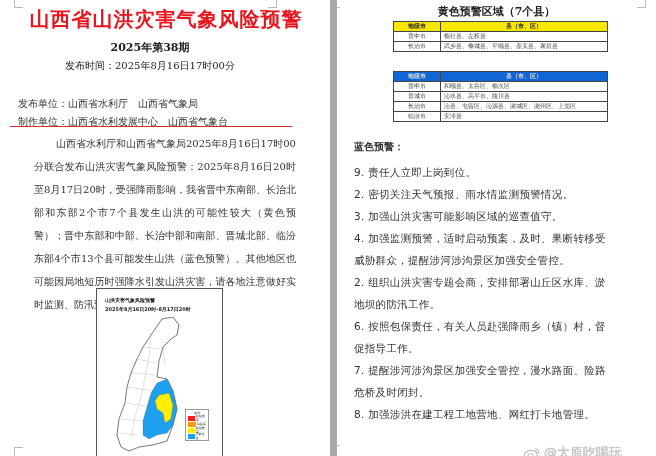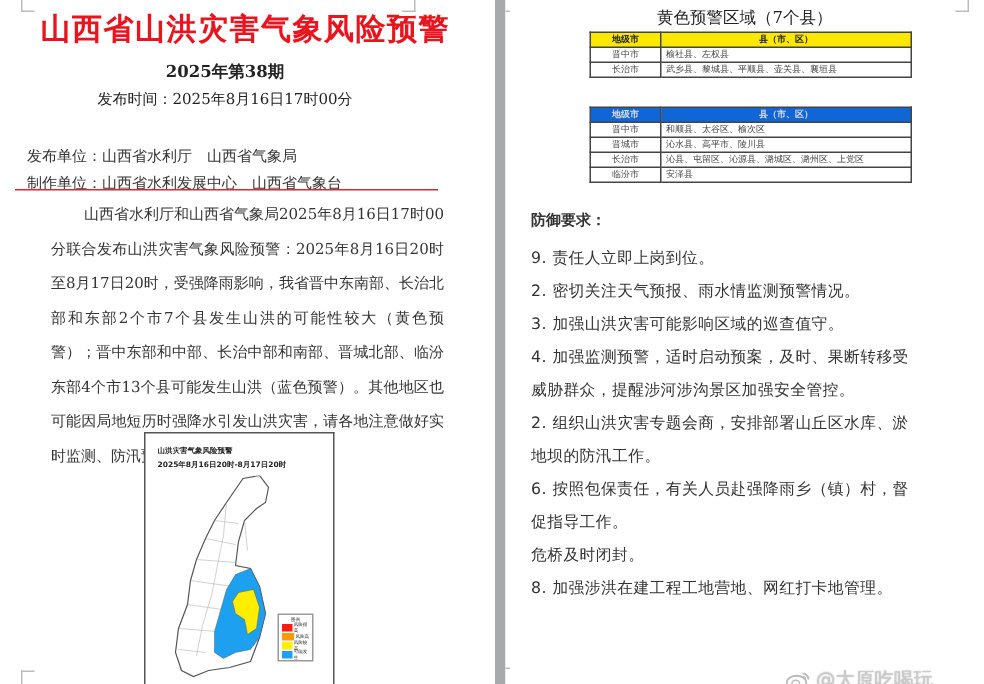--- a/index.html
+++ b/index.html
@@ -8,41 +8,41 @@
 
   .page { position: absolute; top: 0; height: 456px; background: #fff; overflow: hidden; }
   .page-left { left: 0; width: 330px; }
   .page-right { left: 337px; width: 319px; }
   .gutter { position: absolute; left: 330px; top: 0; width: 7px; height: 456px; background: #a7a9ac; }
   .corner { position: absolute; width: 9px; height: 9px; border-color: #bbb; border-style: solid; }
   .corner.tl { border-width: 0 1px 1px 0; }
   .corner.tr { border-width: 0 0 1px 1px; }
   .corner.bl { border-width: 1px 1px 0 0; }
 
-  .title { position: absolute; left: 0; width: 300px; top: 6px; text-align: right;
+  .title { position: absolute; left: 16px; width: 300px; top: 6px; text-align: center;
            color: #e8151f; font-size: 20px; font-weight: bold; letter-spacing: 1px;
            font-family: "DejaVu Sans", "Liberation Sans", sans-serif; }
   .issue { position: absolute; left: 0; width: 300px; top: 40px; text-align: center; font-size: 11px; font-weight: bold; }
   .pubtime { position: absolute; left: 0; width: 300px; top: 59px; text-align: center; font-size: 10px; }
   .meta { position: absolute; left: 18px; font-size: 10px; color: #333; }
   .red-rule { position: absolute; left: 10px; width: 282px; top: 126px; height: 1px; background: #d62b35; }
   .body-text { position: absolute; left: 34px; top: 132px; width: 262px; font-size: 10px; line-height: 23px; color: #333; text-align: justify; }
   .body-text .indent { display: inline-block; width: 22px; }
 
   .map-box { position: absolute; left: 96px; top: 288px; width: 127px; height: 170px; border: 1px solid #555; border-bottom: none; background: #fff; }
   .map-title { position: absolute; left: 8px; top: 8px; font-size: 5px; font-weight: bold; font-family: "DejaVu Sans", sans-serif; }
   .map-sub { position: absolute; left: 8px; top: 17px; font-size: 5px; font-weight: bold; font-family: "DejaVu Sans", sans-serif; }
   .map-svg { position: absolute; left: 10px; top: 28px; }
   .legend { position: absolute; left: 88px; top: 120px; width: 24px; border: 1px solid #999; background: #fff; padding: 1px 2px; }
   .legend-title { font-size: 3px; text-align: center; height: 4px; }
   .legend-row { display: flex; align-items: center; height: 6px; }
   .legend-swatch { width: 8px; height: 5px; }
   .legend-label { font-size: 3px; margin-left: 1px; }
 
-  .sec-title { position: absolute; left: 0; width: 319px; text-align: center; font-size: 11px; font-weight: normal; }
+  .sec-title { position: absolute; left: 0; width: 319px; text-align: center; font-size: 11px; font-weight: bold; }
   table.warn { position: absolute; left: 56px; width: 215px; border-collapse: collapse; font-size: 6px; color: #444; }
   table.warn td, table.warn th { border: 1px solid #444; height: 10px; padding: 0 3px; font-weight: normal; }
   table.warn th { font-weight: bold; }
   table.warn .c1 { width: 47px; text-align: center; }
   table.warn .c2 { text-align: left; }
   table.warn thead .c2 { text-align: center; }
   .yellow thead th { background: #fbe800; color: #222; }
   .blue thead th { background: #1166d6; color: #ddd; }
 
   .req { position: absolute; left: 17px; top: 140px; width: 295px; font-family: "DejaVu Sans", "Liberation Sans", sans-serif; font-size: 10.5px; color: #333; }
@@ -151,30 +151,31 @@
         <td class="c2">沁县、屯留区、沁源县、潞城区、潞州区、上党区</td>
       </tr>
       <tr>
         <td class="c1">临汾市</td>
         <td class="c2">安泽县</td>
       </tr>
     </tbody>
   </table>
 
   <div class="req">
-    <div class="req-title">防御要求：</div>
+    <div class="req-title">蓝色预警：</div>
     <div class="req-item">9. 责任人立即上岗到位。</div>
     <div class="req-item">2. 密切关注天气预报、雨水情监测预警情况。</div>
     <div class="req-item">3. 加强山洪灾害可能影响区域的巡查值守。</div>
     <div class="req-item">4. 加强监测预警，适时启动预案，及时、果断转移受</div>
     <div class="req-item">威胁群众，提醒涉河涉沟景区加强安全管控。</div>
     <div class="req-item">2. 组织山洪灾害专题会商，安排部署山丘区水库、淤</div>
     <div class="req-item">地坝的防汛工作。</div>
     <div class="req-item">6. 按照包保责任，有关人员赴强降雨乡（镇）村，督</div>
     <div class="req-item">促指导工作。</div>
+    <div class="req-item">7. 提醒涉河涉沟景区加强安全管控，漫水路面、险路</div>
     <div class="req-item">危桥及时闭封。</div>
     <div class="req-item">8. 加强涉洪在建工程工地营地、网红打卡地管理。</div>
   </div>
 </div>
 
 <div class="watermark">
   <svg class="weibo-icon" viewBox="0 0 16 13">
     <ellipse cx="7" cy="8" rx="6.5" ry="4.5" fill="none" stroke="#bbb" stroke-width="1.2"></ellipse>
     <ellipse cx="6.5" cy="8.5" rx="2.5" ry="2" fill="none" stroke="#bbb" stroke-width="1"></ellipse>
     <path d="M11,2 A4,4 0 0 1 15,6" fill="none" stroke="#bbb" stroke-width="1.2"></path>

